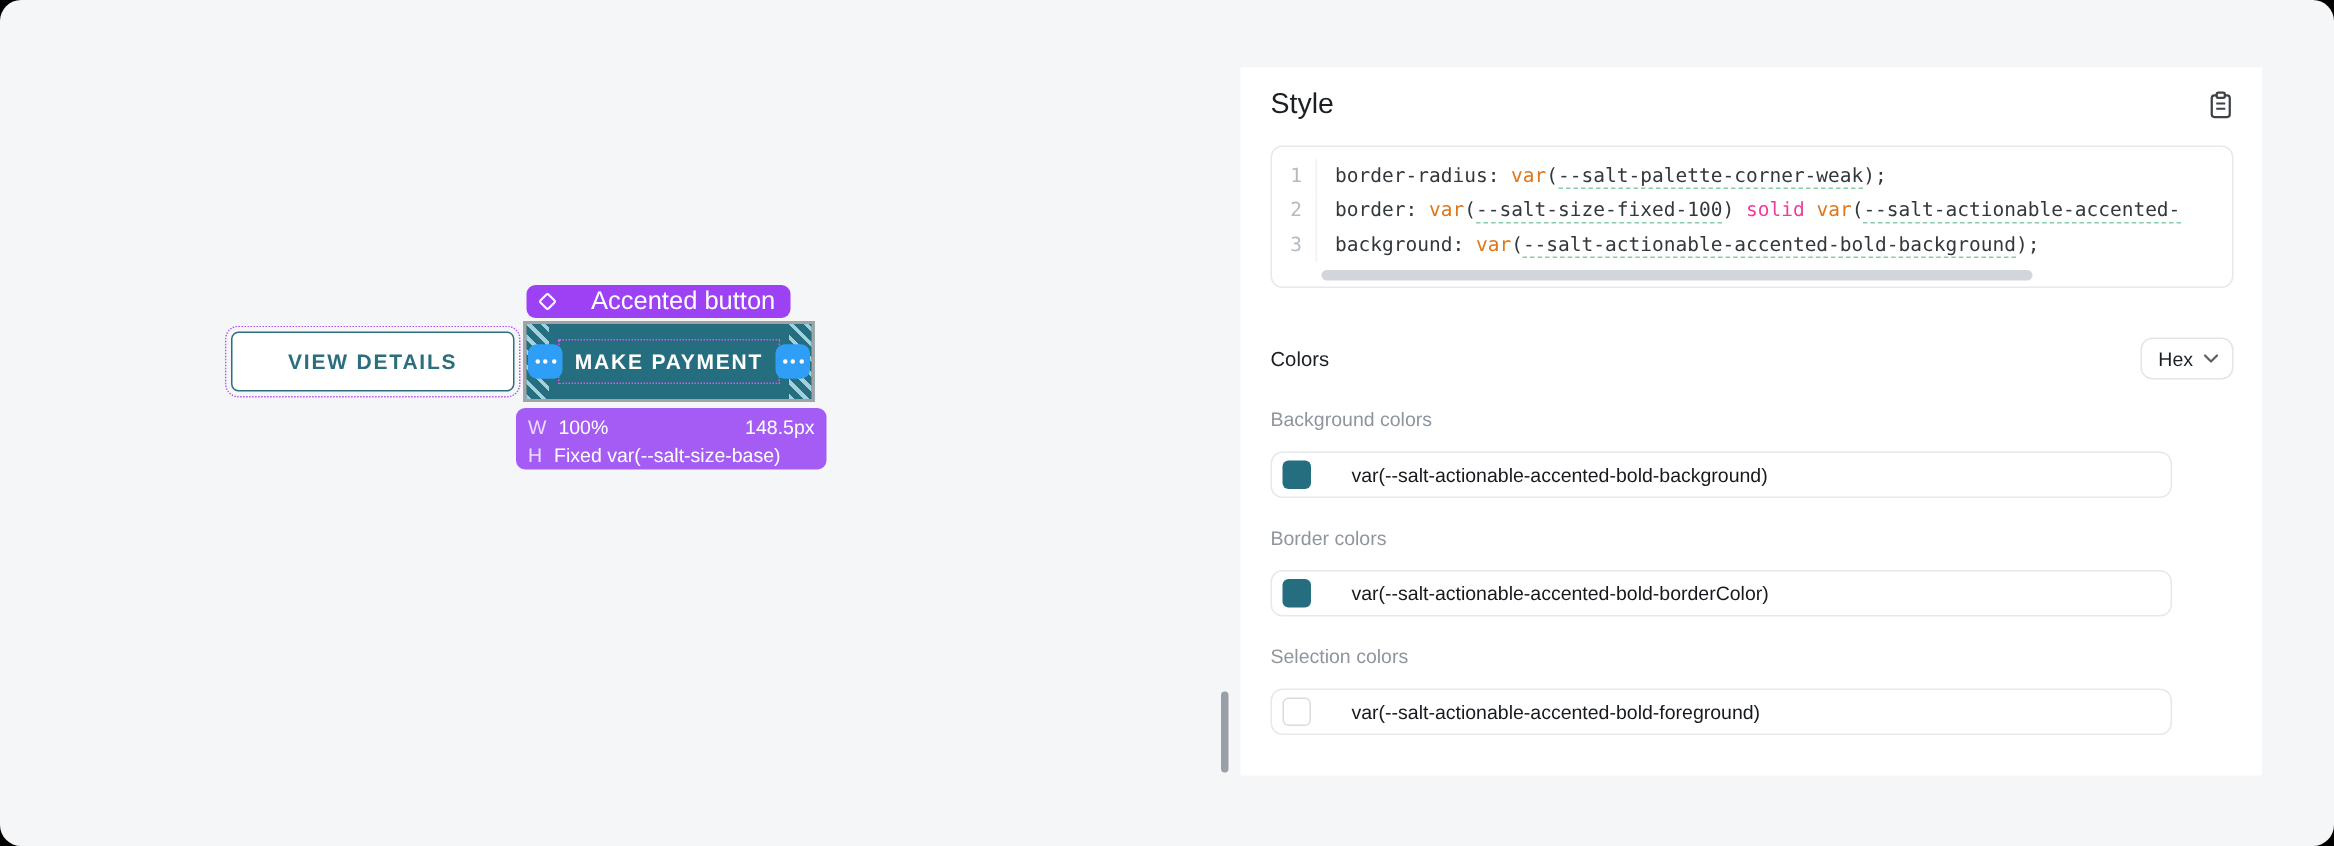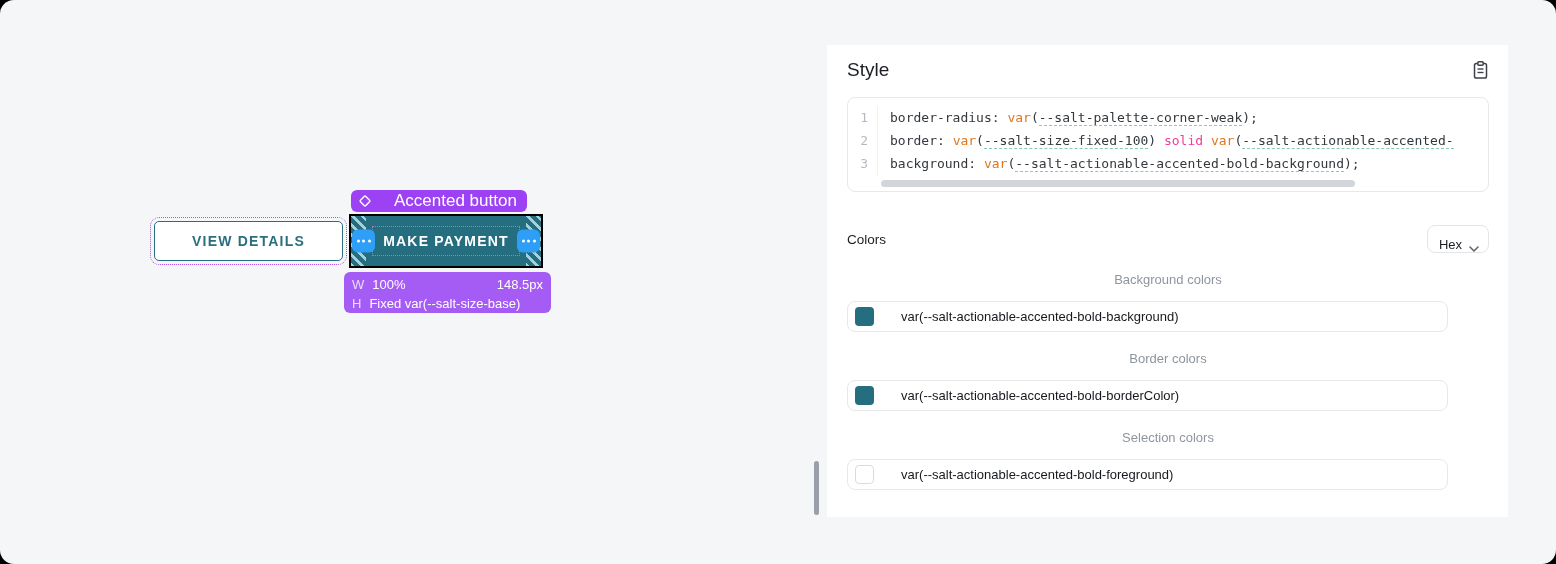--- a/index.html
+++ b/index.html
@@ -8,21 +8,21 @@
   .stage { position:relative; width:1556px; height:564px; background:#f5f6f8; border-radius:14px; overflow:hidden; }
 
   
   .sel-label { position:absolute; left:351px; top:190px; height:22px; display:flex; align-items:center; gap:22px;
     background:#9c41f3; color:#fff; font-size:17px; padding:0 10px 0 7px; border-radius:6px; white-space:nowrap; }
   .btn-secondary { position:absolute; left:154px; top:221px; width:189px; height:40px; background:#ffffff;
     border:1.5px solid #2b6e7e; border-radius:5px; display:flex; align-items:center; justify-content:center;
     color:#2b6e7e; font-size:14px; font-weight:bold; letter-spacing:1.2px;
     outline:1.5px dotted #b44df5; outline-offset:3px; cursor:default; }
   .btn-accented-wrap { position:absolute; left:349px; top:214px; width:194px; height:54px;
-    border:2px solid #000000; background:#256e7f; }
+    border:2px solid #a3a3a3; background:#256e7f; }
   .hatch { position:absolute; top:0; bottom:0; width:15px;
     background:repeating-linear-gradient(45deg, rgba(184,226,238,0.85) 0 2.5px, transparent 2.5px 7px); }
   .hatch.left { left:0; } .hatch.right { right:0; }
   .inner-sel { position:absolute; left:21px; right:21px; top:10px; bottom:10px;
     border:1.5px dotted #e052f2; display:flex; align-items:center; justify-content:center;
     color:#ffffff; font-size:14px; font-weight:bold; letter-spacing:1.2px; white-space:nowrap; }
   .handle { position:absolute; width:23px; height:23px; border-radius:6px; background:#2e9ef6; top:50%;
     transform:translateY(-50%); display:flex; align-items:center; justify-content:center; gap:2.5px; cursor:pointer; }
   .handle.left { left:1px; } .handle.right { right:1px; }
   .handle i { width:3px; height:3px; border-radius:50%; background:#fff; }
@@ -45,24 +45,24 @@
   .code-line .src { padding-left:12px; white-space:pre; color:#33383d; overflow:hidden; }
   .tok-prop { color:#33383d; }
   .tok-plain { color:#33383d; }
   .tok-fn { color:#e0761a; }
   .tok-kw { color:#ef3d9b; }
   .tok-var { color:#33383d; border-bottom:1px dashed #86ceab; }
   .h-scrollbar { position:absolute; left:33px; bottom:4px; width:474px; height:7px; background:#d2d6da; border-radius:4px; cursor:pointer; }
 
   .colors-header { margin-top:33px; height:28px; display:flex; align-items:center; justify-content:space-between; }
   .colors-title { font-size:13.5px; color:#1b1f24; }
-  .dropdown { height:28px; display:flex; align-items:flex-end; gap:7px; padding:0 9px 0 11px; background:#fff;
+  .dropdown { height:28px; display:flex; align-items:center; gap:7px; padding:0 9px 0 11px; background:#fff;
     border:1px solid #e3e5e8; border-radius:8px; font-size:13px; color:#1b1f24; cursor:pointer; }
 
-  .group-label { margin-top:19px; font-size:13px; color:#8f959e; height:15px;text-align:center; }
+  .group-label { margin-top:19px; font-size:13px; color:#8f959e; height:15px; }
   .color-row { margin-top:14px; width:601px; height:31px; border:1px solid #e6e8eb; border-radius:8px;
     display:flex; align-items:center; padding-left:7px; gap:27px; cursor:pointer; background:#fff; }
   .swatch { width:19px; height:19px; border-radius:4px; flex:0 0 19px; }
   .swatch.bordered { border:1px solid #d9dcdf; }
   .color-value { font-size:13px; color:#16191d; white-space:nowrap; }
 
   .v-scrollbar { position:absolute; left:814px; top:461px; width:5px; height:54px; background:#9aa0a8; border-radius:3px; cursor:pointer; }
 </style>
 </head>
 <body>

